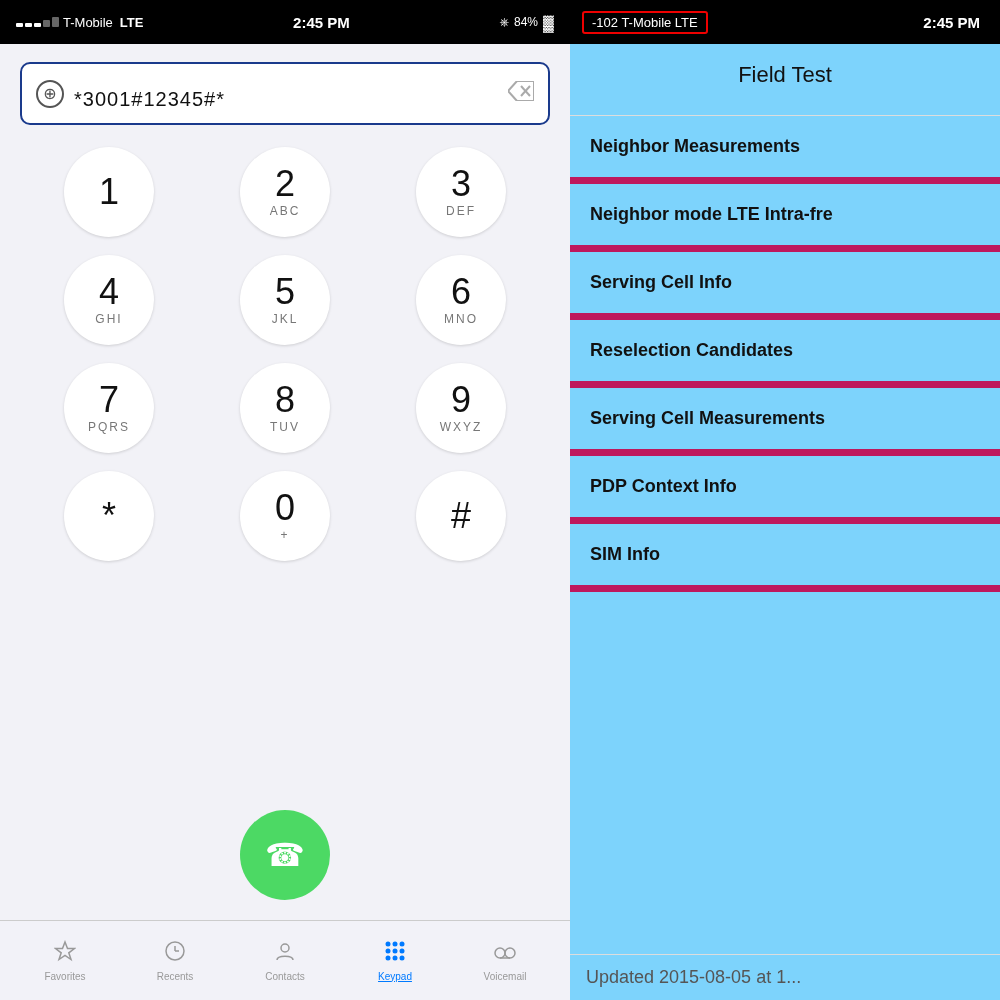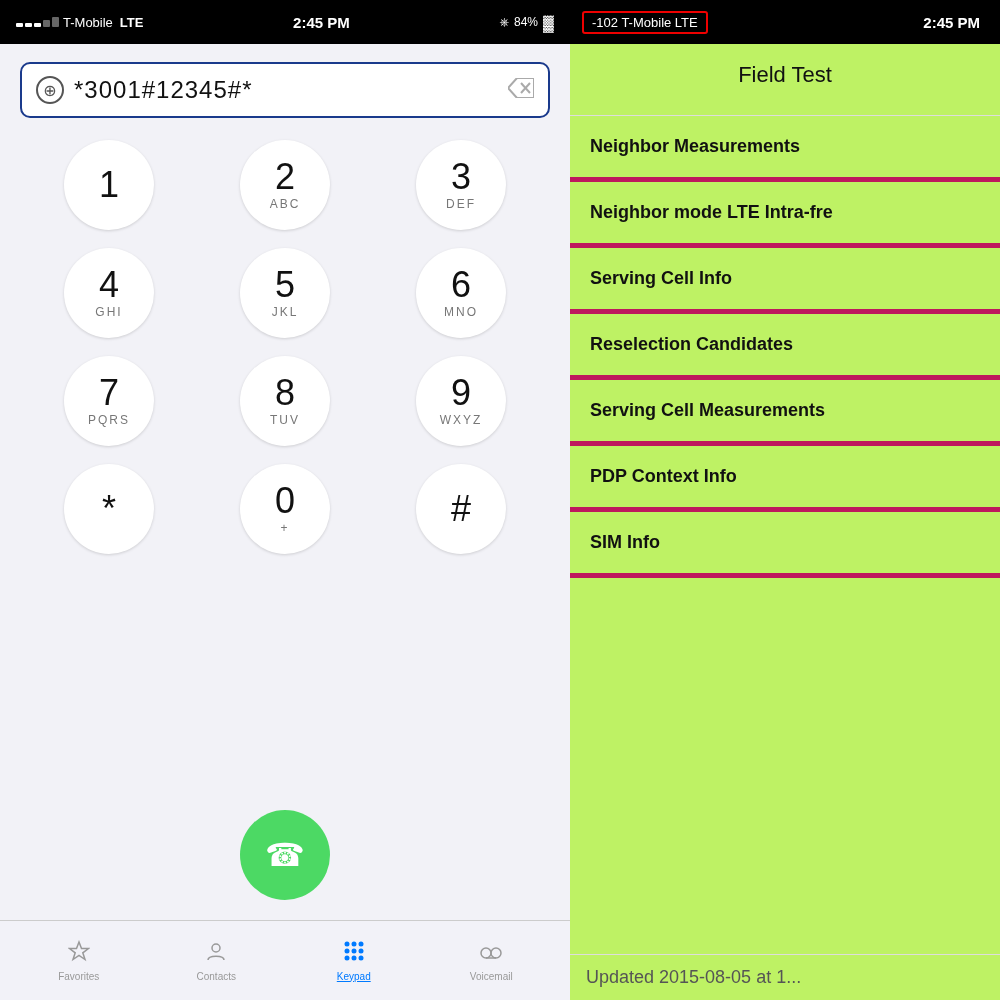--- a/index.html
+++ b/index.html
@@ -76,24 +76,25 @@
       border-radius: 50%;
       display: flex;
       align-items: center;
       justify-content: center;
       color: #555;
       font-size: 16px;
       flex-shrink: 0;
     }
     .dial-number {
       flex: 1;
-      font-size: 24px;
+      font-size: 20px;
       letter-spacing: 1px;
       color: #111;
       font-weight: 300;
+      margin-top: 12px;
     }
     .dial-clear-icon {
       color: #aaa;
       font-size: 20px;
       flex-shrink: 0;
     }
 
     .keypad {
       padding: 10px 30px;
       display: grid;
@@ -180,21 +181,21 @@
     }
     .tab-label.active {
       color: #007aff;
       text-decoration: underline;
     }
 
     
     .right-panel {
       width: 430px;
       height: 1000px;
-      background: #bef264;
+      background: #7dd3fc;
       display: flex;
       flex-direction: column;
     }
 
     .right-status-bar {
       height: 44px;
       background: #000;
       display: flex;
       align-items: center;
       justify-between;
@@ -226,21 +227,21 @@
       padding: 18px 0 27px;
       border-bottom: 1px solid #ddd;
     }
 
     .menu-list {
       flex: 1;
       overflow: hidden;
     }
     .menu-item {
       padding: 20px 20px;
-      border-bottom: 5px solid #be185d;
+      border-bottom: 7px solid #be185d;
       cursor: pointer;
     }
     .menu-item-label {
       font-size: 18px;
       font-weight: 600;
       color: #111;
     }
 
     .footer-note {
       padding: 12px 16px;
@@ -343,20 +344,28 @@
       <span class="call-icon">☎</span>
     </button>
   </div>
 
   <div class="tab-bar">
   <div class="tab-item">
         <span class="tab-icon"><svg width="22" height="22" viewBox="0 0 22 22">
             <path d="M11 2 L13.5 8.5 L20.5 8.5 L14.8 12.8 L17 19.5 L11 15.5 L5 19.5 L7.2 12.8 L1.5 8.5 L8.5 8.5 Z" fill="none" stroke="#999" stroke-width="1.5"></path>
           </svg></span>
         <span class="tab-label">Favorites</span>
+      </div>
+      <div class="tab-item">
+        <span class="tab-icon"><svg width="22" height="22" viewBox="0 0 22 22">
+            <circle cx="11" cy="11" r="9" fill="none" stroke="#999" stroke-width="1.5"></circle>
+            <line x1="11" y1="6" x2="11" y2="11" stroke="#999" stroke-width="1.5"></line>
+            <line x1="11" y1="11" x2="15" y2="11" stroke="#999" stroke-width="1.5"></line>
+          </svg></span>
+        <span class="tab-label">Recents</span>
       </div>
       <div class="tab-item">
         <span class="tab-icon"><svg width="22" height="22" viewBox="0 0 22 22">
             <circle cx="11" cy="8" r="4" fill="none" stroke="#999" stroke-width="1.5"></circle>
             <path d="M3 20 C3 15 19 15 19 20" fill="none" stroke="#999" stroke-width="1.5"></path>
           </svg></span>
         <span class="tab-label">Contacts</span>
       </div>
       <div class="tab-item">
         <span class="tab-icon active"><svg width="22" height="22" viewBox="0 0 22 22">

